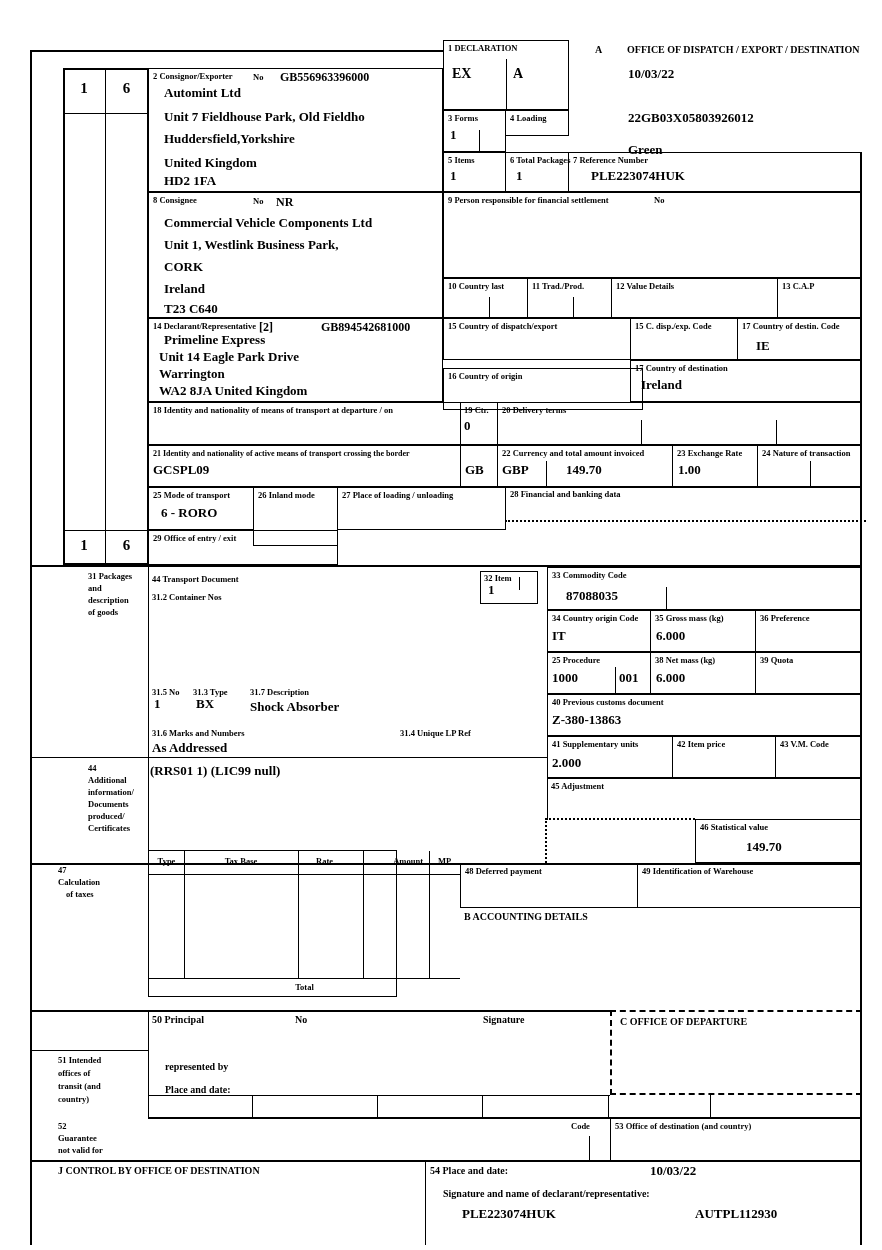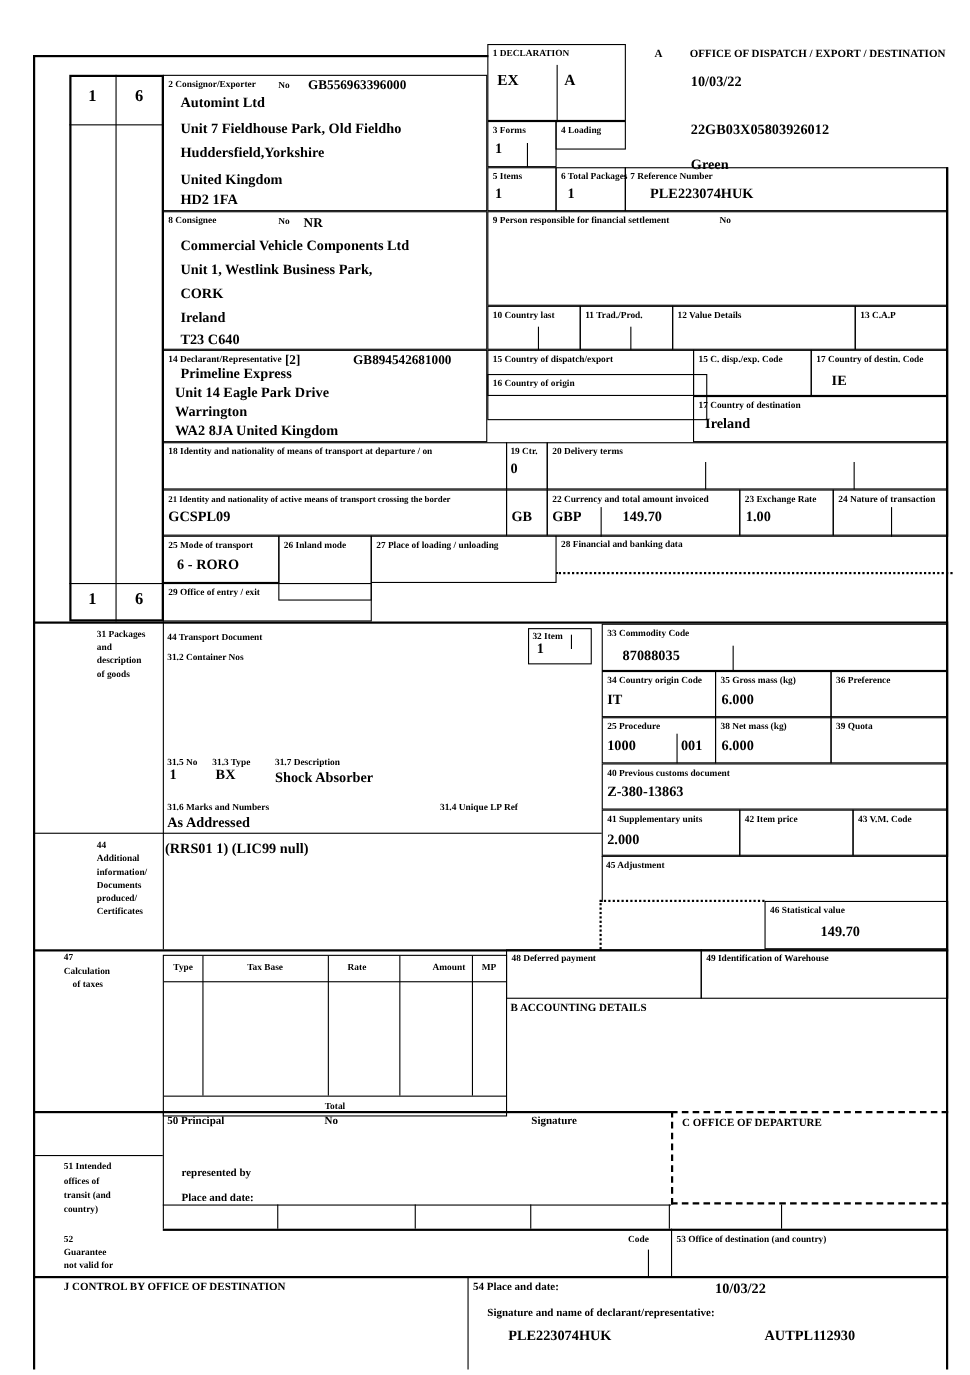--- a/index.html
+++ b/index.html
@@ -130,21 +130,21 @@
   <div class="box" style="left:443px;top:318px;width:188px;height:42px">
     <div class="lbl" style="left:4px;top:3px">15 Country of dispatch/export</div>
   </div>
   <div class="box" style="left:630px;top:318px;width:108px;height:42px">
     <div class="lbl" style="left:4px;top:3px">15 C. disp./exp. Code</div>
   </div>
   <div class="box" style="left:737px;top:318px;width:125px;height:42px">
     <div class="lbl" style="left:4px;top:3px">17 Country of destin. Code</div>
     <div class="val" style="left:18px;top:19px">IE</div>
   </div>
-  <div class="box" style="left:443px;top:340px;width:200px;height:42px">
+  <div class="box" style="left:443px;top:368px;width:200px;height:42px">
     <div class="lbl" style="left:4px;top:3px">16 Country of origin</div>
   </div>
   <div class="box" style="left:630px;top:360px;width:232px;height:42px">
     <div class="lbl" style="left:4px;top:3px">17 Country of destination</div>
     <div class="val" style="left:10px;top:16px">Ireland</div>
   </div>
 
   <div class="box" style="left:148px;top:402px;width:313px;height:43px">
     <div class="lbl" style="left:4px;top:3px">18 Identity and nationality of means of transport at departure / on</div>
   </div>
@@ -286,21 +286,21 @@
   <div class="lbl" style="left:88px;top:800px">Documents</div>
   <div class="lbl" style="left:88px;top:812px">produced/</div>
   <div class="lbl" style="left:88px;top:824px">Certificates</div>
   <div class="val" style="left:150px;top:763px">(RRS01 1) (LIC99 null)</div>
 
   <div class="hl2" style="left:30px;top:863px;width:832px"></div>
 
   <div class="lbl" style="left:58px;top:866px">47</div>
   <div class="lbl" style="left:58px;top:878px">Calculation</div>
   <div class="lbl" style="left:66px;top:890px">of taxes</div>
-  <div class="box" style="left:148px;top:868px;width:313px;height:147px">
+  <div class="box" style="left:148px;top:850px;width:249px;height:147px">
     <div class="hl" style="left:0;top:23px;width:311px"></div>
     <div class="hl" style="left:0;top:127px;width:311px"></div>
     <div class="vl" style="left:35px;top:0;height:127px"></div>
     <div class="vl" style="left:149px;top:0;height:127px"></div>
     <div class="vl" style="left:214px;top:0;height:127px"></div>
     <div class="vl" style="left:280px;top:0;height:127px"></div>
     <div class="lbl ctr" style="left:0;top:6px;width:35px">Type</div>
     <div class="lbl ctr" style="left:35px;top:6px;width:114px">Tax Base</div>
     <div class="lbl" style="left:122px;top:6px;width:62px;text-align:right;right:auto">Rate</div>
     <div class="lbl" style="left:190px;top:6px;width:84px;text-align:right">Amount</div>

